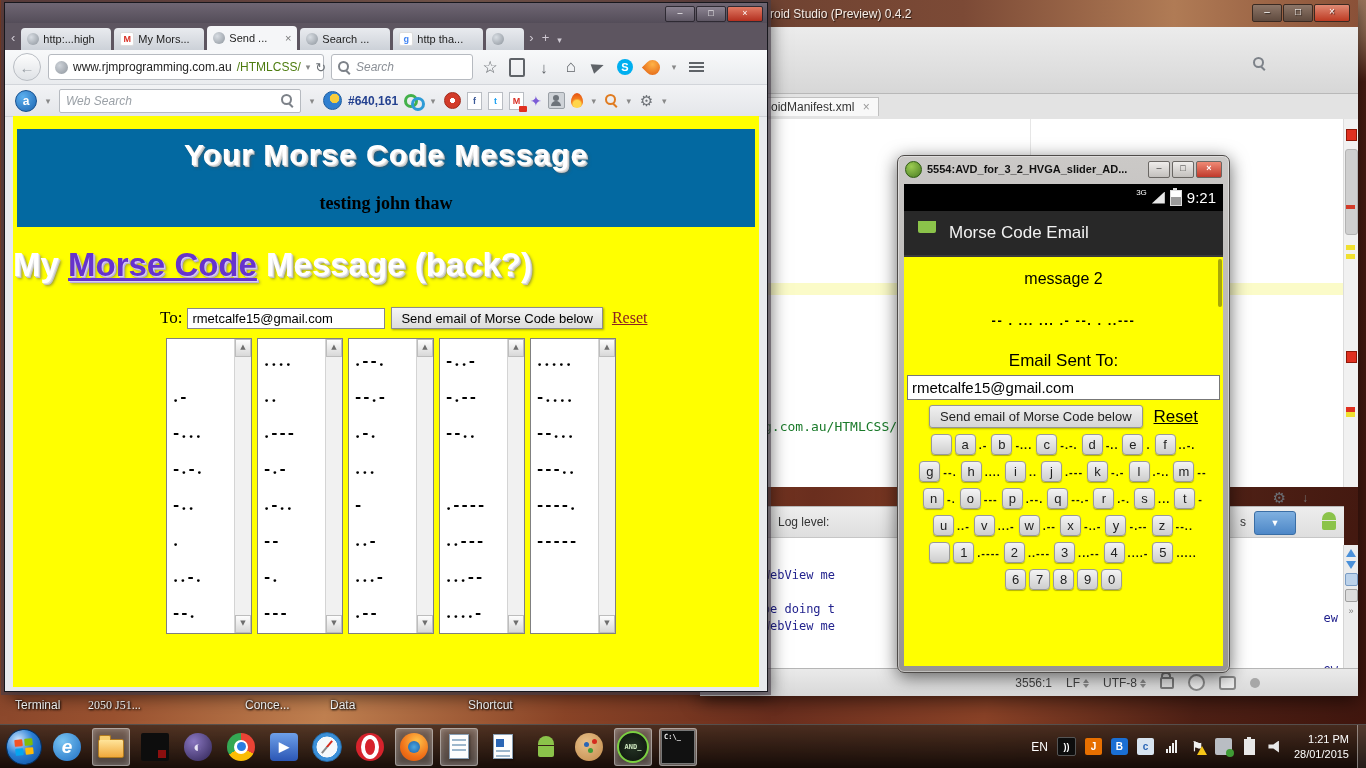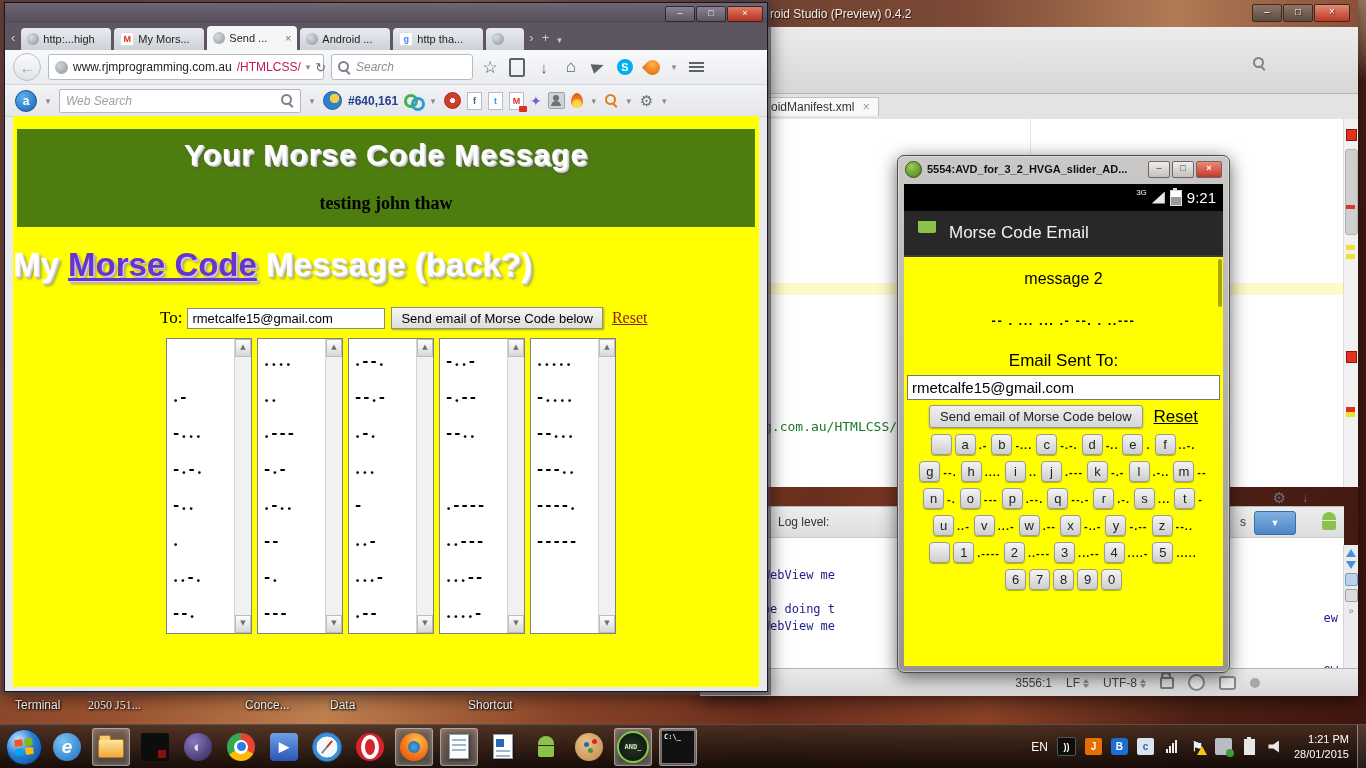--- a/index.html
+++ b/index.html
@@ -93,21 +93,21 @@
   .tlabel{overflow:hidden;text-overflow:ellipsis;}
   .tclose{margin-left:auto;color:#777;font-size:11px;}
   .b-navbar{height:34px;background:linear-gradient(#f8f9fa,#e9ebee);border-bottom:1px solid #d2d5da;
     display:flex;align-items:center;padding:0 8px;gap:7px;}
   .back-btn{width:26px;height:26px;border-radius:50%;background:linear-gradient(#fdfdfd,#dfe2e6);
     border:1px solid #b9bdc3;color:#9aa0a6;display:flex;align-items:center;justify-content:center;font-size:15px;}
   .url-box{width:262px;height:24px;background:#fff;border:1px solid #b6bac0;border-radius:3px;
     display:flex;align-items:center;padding:0 6px;gap:5px;font-size:12px;}
   .u-globe{width:13px;height:13px;border-radius:50%;background:radial-gradient(circle at 35% 35%,#cfd4da,#8d949c);flex:0 0 13px;}
   .u-domain{color:#222;white-space:nowrap;}
-  .u-path{color:#be185d;}
+  .u-path{color:#4d7c0f;}
   .u-caret{margin-left:auto;color:#888;font-size:9px;}
   .u-reload{color:#6b7075;font-size:13px;}
   .search-box{width:128px;height:24px;background:#fff;border:1px solid #b6bac0;border-radius:3px;
     display:flex;align-items:center;padding:0 6px;gap:5px;font-size:12px;color:#8a8f96;font-style:italic;}
   .mag{position:relative;width:13px;height:13px;flex:0 0 13px;}
   .mag::before{content:"";position:absolute;width:7px;height:7px;border:2px solid #7d8289;border-radius:50%;}
   .mag::after{content:"";position:absolute;left:9px;top:9px;width:5px;height:2px;background:#7d8289;transform:rotate(45deg);transform-origin:0 0;}
   .mag.orange::before{border-color:#e07b20;}
   .mag.orange::after{background:#e07b20;}
   .nv{color:#5f6368;font-size:15px;display:flex;align-items:center;justify-content:center;width:20px;}
@@ -147,21 +147,21 @@
   .ic-contact::after{content:"";position:absolute;left:2px;top:8px;width:10px;height:5px;border-radius:5px 5px 0 0;background:#6d737a;}
   .ic-flame{width:12px;height:15px;background:radial-gradient(circle at 50% 75%,#ffd54a 0 30%,#f37b1d 45%,#e0440f);
     border-radius:50% 50% 50% 50%/60% 60% 40% 40%;}
   .ic-gear{color:#6b6f75;font-size:15px;}
 
   
   .page{position:absolute;left:8px;right:8px;top:113px;bottom:4px;background:#ffff00;overflow:hidden;
     font-family:"Liberation Serif",serif;}
   .text3d{font-family:"Liberation Sans",sans-serif;color:#fff;font-weight:bold;
     text-shadow:1px 1px 0 #e0e0e0,2px 2px 0 #c2c2c2,3px 3px 3px rgba(80,80,80,.6);}
-  .banner{margin:13px 4px 0;background:#4d7c0f;padding:9px 0 13px;text-align:center;}
+  .banner{margin:13px 4px 0;background:#0369a1;padding:9px 0 13px;text-align:center;}
   .banner .btitle{font-size:30px;letter-spacing:1px;}
   .banner .bsub{margin-top:21px;font-size:18px;font-weight:bold;color:#000;}
   .pheading{margin-top:19px;font-size:33px;}
   .pheading .mclink{color:#6633cc;text-decoration:underline;
     text-shadow:1px 1px 0 #d9cff0,2px 2px 0 #bcaede,3px 3px 3px rgba(80,80,80,.5);}
   .formrow{margin-top:23px;margin-left:147px;display:flex;align-items:center;font-size:17px;}
   .to-input{width:188px;height:17px;border:1px solid #888;font:13px "Liberation Sans",sans-serif;
     padding:1px 4px;margin-left:5px;background:#fff;}
   .send-btn{font:13px "Liberation Sans",sans-serif;background:linear-gradient(#f5f5f5,#dcdcdc);
     border:1px solid #8d8d8d;height:22px;padding:0 9px;margin-left:6px;box-shadow:1px 1px 2px rgba(0,0,0,.35);}
@@ -405,21 +405,21 @@
             <span class="tabicon gmail-icon">M</span>
             <span class="tlabel">My Mors...</span>
           </div>
           <div class="tab active">
             <span class="tabicon globe-icon"></span>
             <span class="tlabel">Send ...</span>
             <span class="tclose">×</span>
           </div>
           <div class="tab">
             <span class="tabicon globe-icon"></span>
-            <span class="tlabel">Android ...</span>
+            <span class="tlabel">Search ...</span>
           </div>
           <div class="tab">
             <span class="tabicon google-icon">g</span>
             <span class="tlabel">http tha...</span>
           </div>
           <div class="tab stub">
             <span class="tabicon globe-icon"></span>
           </div>
         </span>
       <span class="strip-nav">›</span>

